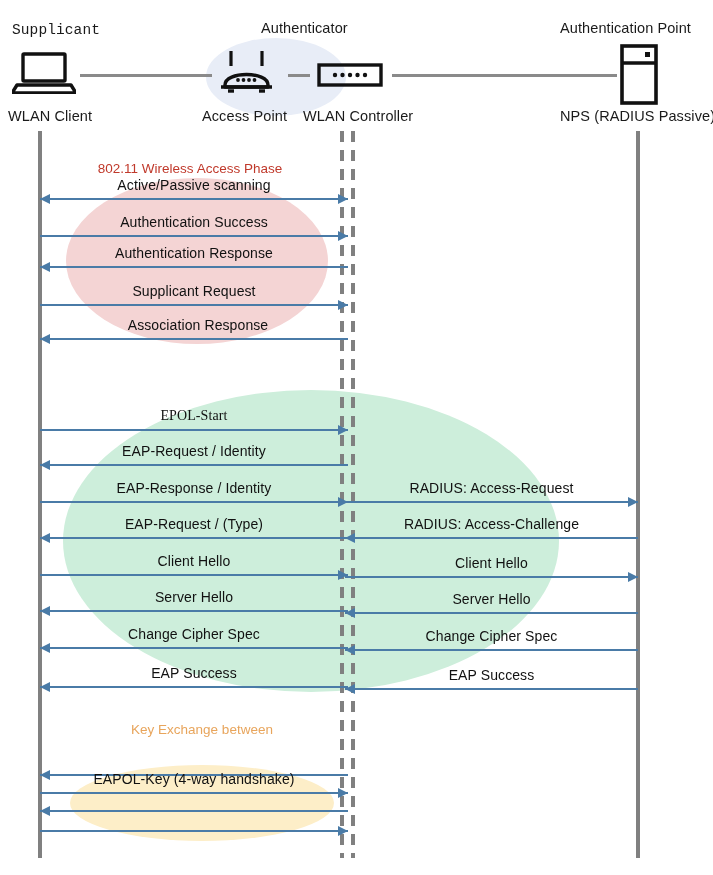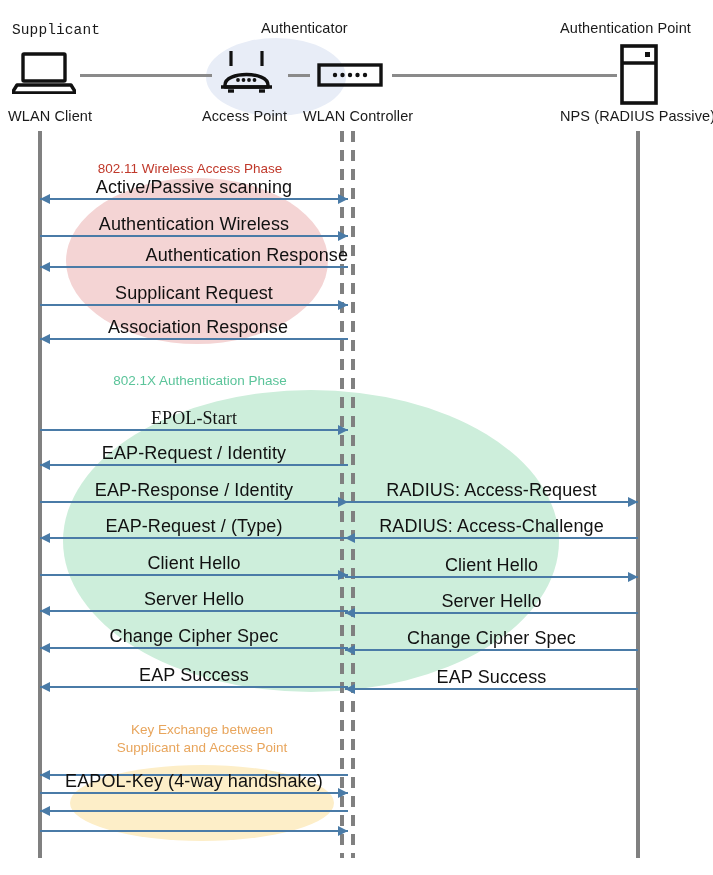--- a/index.html
+++ b/index.html
@@ -73,21 +73,21 @@
     position:absolute;
     width:0;height:0;
     border-top:5px solid transparent;
     border-bottom:5px solid transparent;
   }
   .arrowhead.right{border-left:10px solid #4a7ba7;}
   .arrowhead.left{border-right:10px solid #4a7ba7;}
 
   .msg-label{
     position:absolute;
-    font-size:18px;
+    font-size:14px;
     color:#111111;
     white-space:nowrap;
     text-align:center;
     letter-spacing:0.1px;
   }
 
   
   .icon-wrap{line-height:0;}
 </style>
 </head>
@@ -155,44 +155,42 @@
   <div class="abs phase-ellipse" style="left:63px; top:390px; width:496px; height:302px; background:#cdeedb;"></div>
   <div class="abs phase-ellipse" style="left:70px; top:765px; width:264px; height:76px; background:#fdeec8;"></div>
 
   <div class="abs lifeline" style="left:38px; top:131px; height:727px;"></div>
   <div class="abs dashline" style="left:340px; top:131px; height:727px;"></div>
   <div class="abs dashline" style="left:351px; top:131px; height:727px;"></div>
   <div class="abs lifeline" style="left:636px; top:131px; height:727px;"></div>
 
   <div class="abs phase-title" style="left:90px; top:161px; width:200px; color:#c0392b;">802.11 Wireless Access Phase</div>
 
-  <div class="abs phase-title" style="left:100px; top:373px; width:200px; color:#5bc49a;">802.1X Authentication Phase</div>
 
   <div class="abs phase-title two-line" style="left:96px; top:721px; width:212px; color:#e8a55c;">
     <span>Key Exchange between</span><br>
-    <span>Supplicant and Access Point</span>
   </div>
 
   <div id="arrows-left">
       <div class="abs" style="left: 40px; top: 193px; width: 308px; height: 12px;">
         <div class="abs msg-line" style="left: 0px; top: 5px; width: 308px;"></div>
         <div class="arrowhead right" style="left: 298px; top: 1px;"></div>
         <div class="arrowhead left" style="left: 0px; top: 1px;"></div>
       </div>
       <div class="msg-label" style="left: 40px; width: 308px; top: 177px;">Active/Passive scanning</div>
       <div class="abs" style="left: 40px; top: 230px; width: 308px; height: 12px;">
         <div class="abs msg-line" style="left: 0px; top: 5px; width: 308px;"></div>
         <div class="arrowhead right" style="left: 298px; top: 1px;"></div>
       </div>
-      <div class="msg-label" style="left: 40px; width: 308px; top: 214px;">Authentication Wireless</div>
+      <div class="msg-label" style="left: 40px; width: 308px; top: 214px;">Authentication Success</div>
       <div class="abs" style="left: 40px; top: 261px; width: 308px; height: 12px;">
         <div class="abs msg-line" style="left: 0px; top: 5px; width: 308px;"></div>
         <div class="arrowhead left" style="left: 0px; top: 1px;"></div>
       </div>
-      <div class="msg-label" style="left: 40px; width: 308px; top: 245px; text-align: right;">Authentication Response</div>
+      <div class="msg-label" style="left: 40px; width: 308px; top: 245px;">Authentication Response</div>
       <div class="abs" style="left: 40px; top: 299px; width: 308px; height: 12px;">
         <div class="abs msg-line" style="left: 0px; top: 5px; width: 308px;"></div>
         <div class="arrowhead right" style="left: 298px; top: 1px;"></div>
       </div>
       <div class="msg-label" style="left: 40px; width: 308px; top: 283px;">Supplicant Request</div>
       <div class="abs" style="left: 40px; top: 333px; width: 308px; height: 12px;">
         <div class="abs msg-line" style="left: 0px; top: 5px; width: 308px;"></div>
         <div class="arrowhead left" style="left: 0px; top: 1px;"></div>
       </div>
       <div class="msg-label" style="left: 44px; width: 308px; top: 317px;">Association Response</div>

